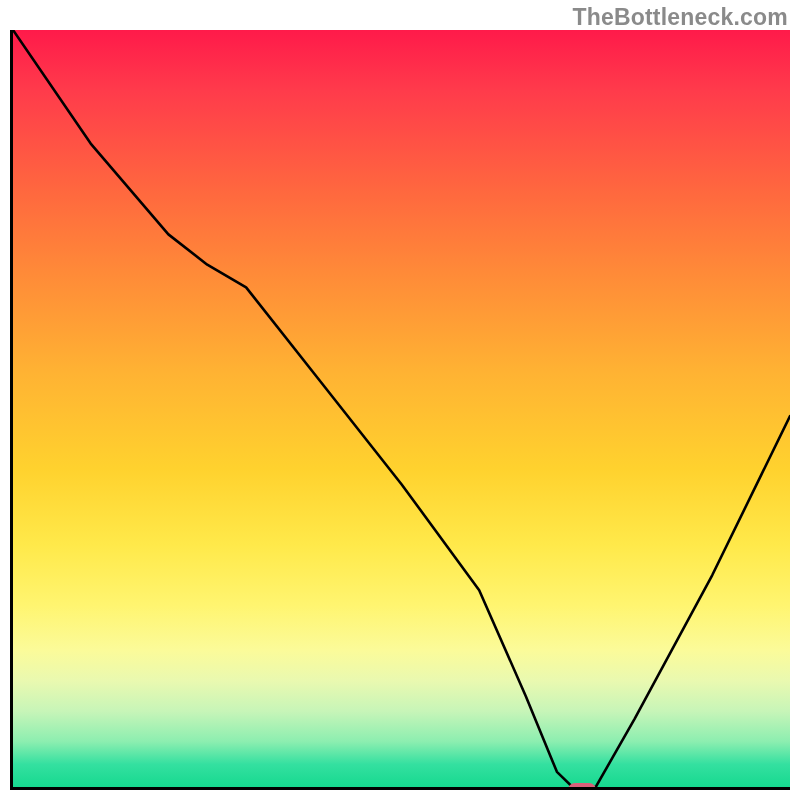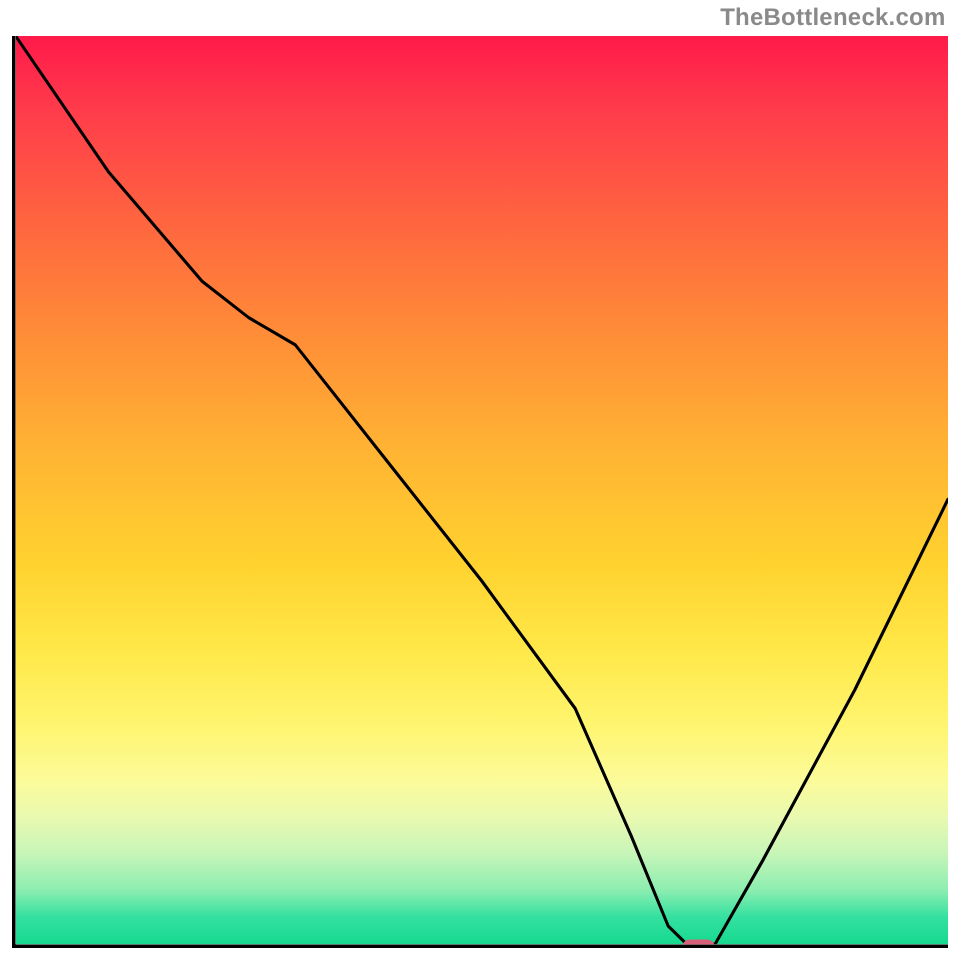--- a/index.html
+++ b/index.html
@@ -51,21 +51,21 @@
     height: 14px;
     border-radius: 7px;
     background: #d9607a;
     transform: translate(-50%, -50%);
   }
   .watermark {
     position: absolute;
     top: 4px;
     right: 12px;
     font-family: Arial, Helvetica, sans-serif;
-    font-size: 20px;
+    font-size: 23px;
     font-weight: 600;
     color: #8a8a8a;
     letter-spacing: 0.2px;
   }
 </style>
 </head>
 <body>
 
 <div class="chart-container">
   <div class="watermark">TheBottleneck.com</div>

